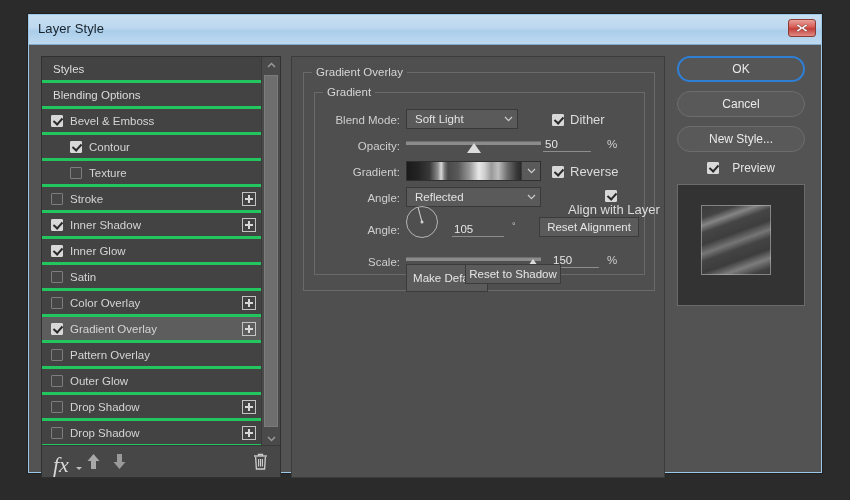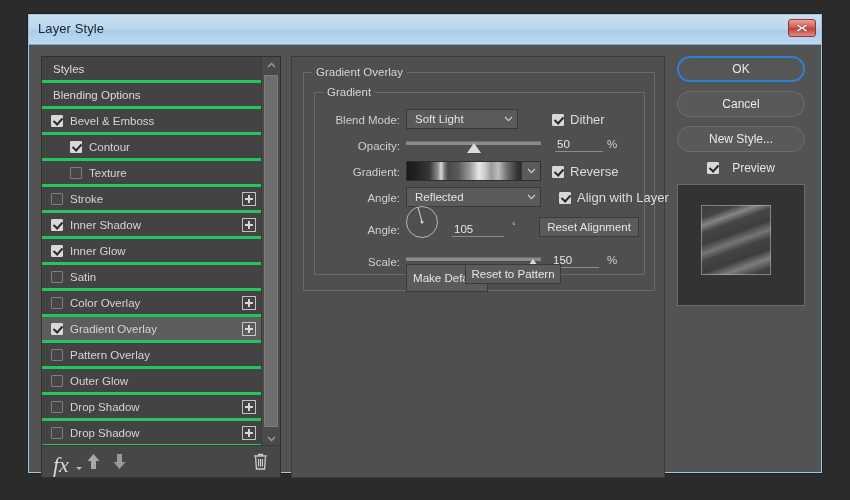--- a/index.html
+++ b/index.html
@@ -573,21 +573,21 @@
           <div class="ckrow" style="left:237px; top:19px;">
             <span class="cb on"></span>
             <span class="cklabel">Dither</span>
           </div>
 
           <span class="rlabel" style="left:-1px; top:47px; width:86px;">Opacity:</span>
           <div class="slider" style="left:91px; top:45px; width:135px;">
             <div class="track"></div>
             <div class="knob" id="opacity-knob" style="left: 50%;"></div>
           </div>
-          <div class="numfield" style="left:240px; top:42px; width:48px;">
+          <div class="numfield" style="left:228px; top:42px; width:48px;">
             <span class="nv">50</span>
           </div>
           <span class="unit" style="left:292px; top:45px;">%</span>
 
           <span class="rlabel" style="left:-1px; top:73px; width:86px;">Gradient:</span>
           <div id="gradient-swatch" style="left:91px; top:68px; width:135px;">
             <div class="bar"></div>
             <div class="sw-caret">
               <svg width="9" height="6" viewBox="0 0 9 6">
                   <path d="M1 1 L4.5 4.6 L8 1" fill="none" stroke="#c9c9c9" stroke-width="1.3"></path>
@@ -601,21 +601,21 @@
 
           <span class="rlabel" style="left:-1px; top:99px; width:86px;">Angle:</span>
           <div class="select" style="left:91px; top:94px; width:135px;">
             <span class="val">Reflected</span>
             <span class="caret">
               <svg width="9" height="6" viewBox="0 0 9 6">
                   <path d="M1 1 L4.5 4.6 L8 1" fill="none" stroke="#c9c9c9" stroke-width="1.3"></path>
                 </svg>
             </span>
           </div>
-          <div class="ckrow" style="left:244px; top:97px;">
+          <div class="ckrow" style="left:253px; top:97px;flex-direction:column;">
             <span class="cb on"></span>
             <span class="cklabel">Align with Layer</span>
           </div>
 
           <span class="rlabel" style="left:-1px; top:131px; width:86px;">Angle:</span>
           <div id="angle-dial" style="left:91px; top:113px;">
             <div class="needle" id="angle-needle" style="transform: translate(-50%, -100%) rotate(-15deg);"></div>
             <div class="hub"></div>
           </div>
           <div class="numfield" style="left:137px; top:127px; width:52px;">
@@ -629,21 +629,21 @@
             <div class="track"></div>
             <div class="knob" id="scale-knob" style="left: 93.75%;"></div>
           </div>
           <div class="numfield" style="left:236px; top:158px; width:48px;">
             <span class="nv">150</span>
           </div>
           <span class="unit" style="left:292px; top:161px;">%</span>
         </div>
 
         <div class="btn" id="make-default" style="left:70px; top:191px; width:82px;">Make Default</div>
-        <div class="btn" id="reset-to-default" style="left:161px; top:191px; width:96px;">Reset to Pattern</div>
+        <div class="btn" id="reset-to-default" style="left:161px; top:191px; width:96px;">Reset to Shadow</div>
       </div>
     </div>
 
     <div id="right">
       <div class="rbtn primary">OK</div>
       <div class="rbtn">Cancel</div>
       <div class="rbtn">New Style...</div>
       <div id="preview-row">
         <span class="cb on"></span>
         <span class="cklabel">Preview</span>

